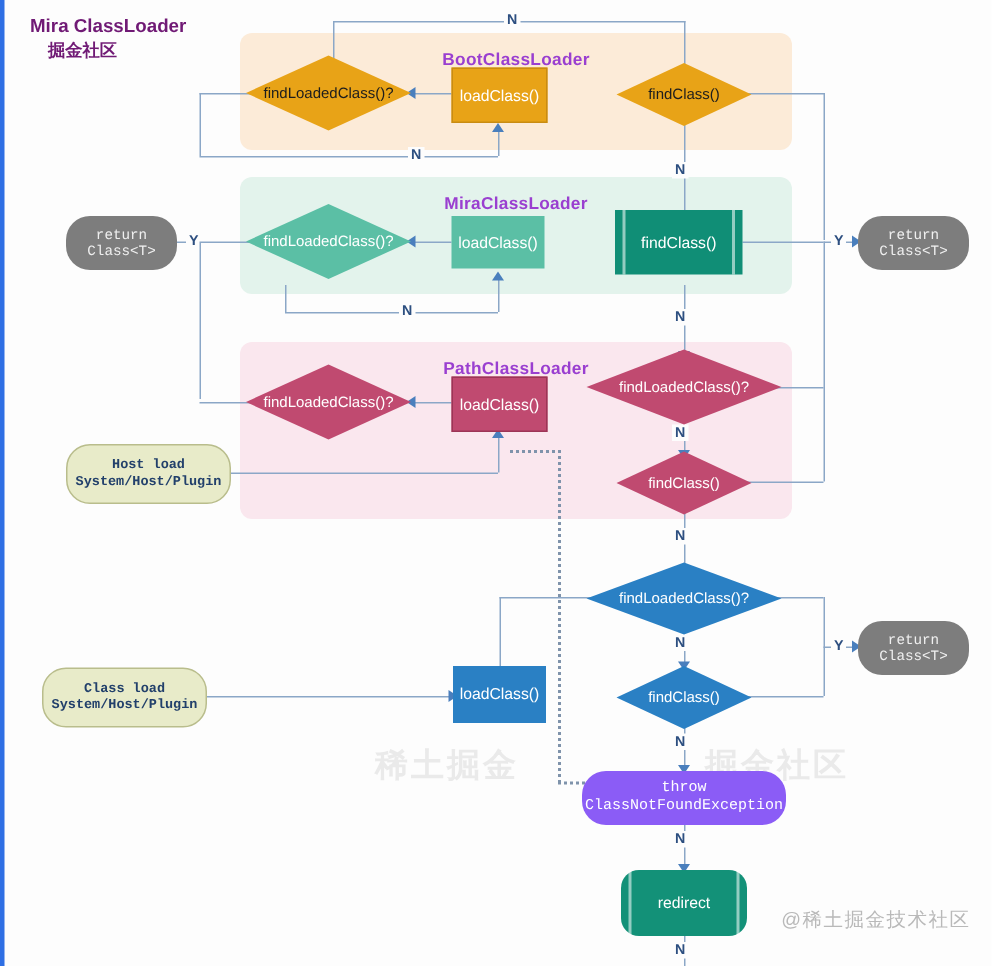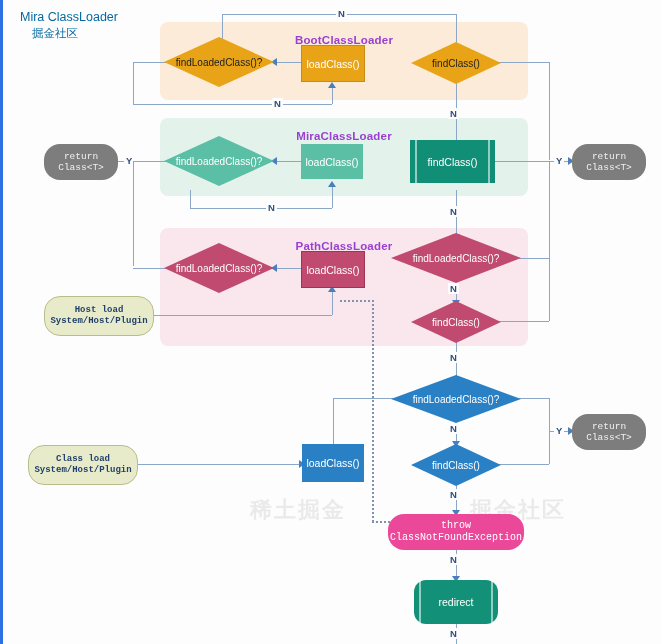--- a/index.html
+++ b/index.html
@@ -15,42 +15,42 @@
   .edge-stripe{position:absolute;left:0;top:0;width:3px;height:644px;background:#2f6fe4;}
 
   
   .panel{position:absolute;border-radius:8px;}
   .panel-title{
     position:absolute;width:100%;text-align:center;top:6px;left:0;
     font-size:11.5px;color:#9a3fd0;font-weight:600;letter-spacing:.2px;margin-top:6px;
   }
 
   
-  .heading{position:absolute;color:#0369a1;font-weight:400;}
+  .heading{position:absolute;color:#701a75;font-weight:700;}
   .heading.en{left:20px;top:10px;font-size:12.5px;}
   .heading.zh{left:32px;top:26px;font-size:11.5px;}
 
   
   .node{position:absolute;display:flex;align-items:center;justify-content:center;text-align:right;}
   .rect{color:#fff;font-size:10.5px;}
   .diamond-wrap{position:absolute;}
   .diamond-wrap svg{position:absolute;left:0;top:0;}
   .diamond-label{
     position:absolute;left:0;top:0;width:100%;height:100%;
     display:flex;align-items:center;justify-content:center;
     font-size:10px;color:#ffffff;pointer-events:none;white-space:nowrap;
   }
   .diamond-label.dark{color:#1d1d1d;}
   .pill{
     position:absolute;border-radius:16px;display:flex;flex-direction:column;
     align-items:center;justify-content:center;text-align:center;line-height:1.2;font-family:Liberation Mono, monospace;
   }
   .pill.ret{background:#7d7d7d;color:#f0f0f0;font-size:9.5px;}
   .pill.term{background:#e8ebc9;border:1px solid #b9bd8c;color:#22406b;font-size:9px;font-weight:700;}
-  .pill.throw{background:#ec4899;color:#ffffff;font-size:10px;}
+  .pill.throw{background:#8b5cf6;color:#ffffff;font-size:10px;}
 
   .predef{position:absolute;display:flex;align-items:center;justify-content:center;color:#fff;font-size:10.5px;}
   .predef .bar{position:absolute;top:0;bottom:0;width:2px;background:rgba(255,255,255,.55);}
 
   
   .ln{position:absolute;background:#8ba7c7;}
   .ln.h{height:1px;}
   .ln.v{width:1px;}
   .dot-v{position:absolute;width:0;border-left:2px dotted #7f93ab;}
   .dot-h{position:absolute;height:0;border-top:2px dotted #7f93ab;}
@@ -303,13 +303,14 @@
   <div class="pill term" style="left:44px;top:296px;width:108px;height:38px;">
     <span>Host load</span>
     <span>System/Host/Plugin</span>
   </div>
 
   <div class="pill term" style="left:28px;top:445px;width:108px;height:38px;">
     <span>Class load</span>
     <span>System/Host/Plugin</span>
   </div>
 
+  <div class="watermark">@稀土掘金技术社区</div>
 </div>
 
 </body></html>

